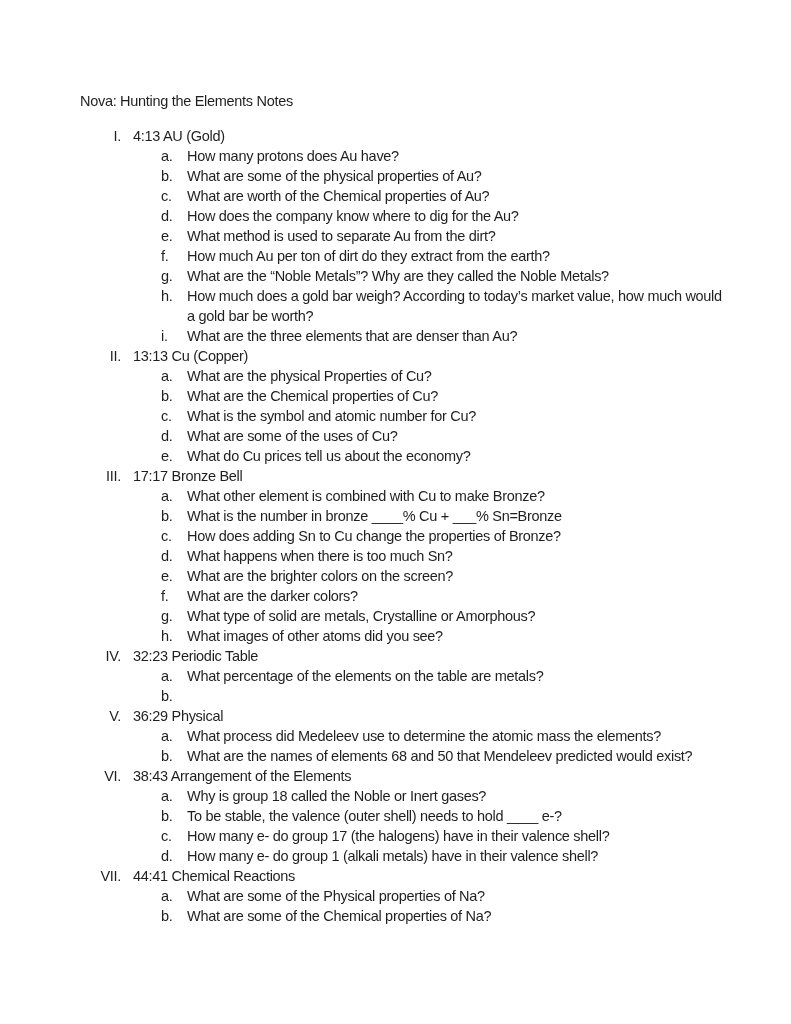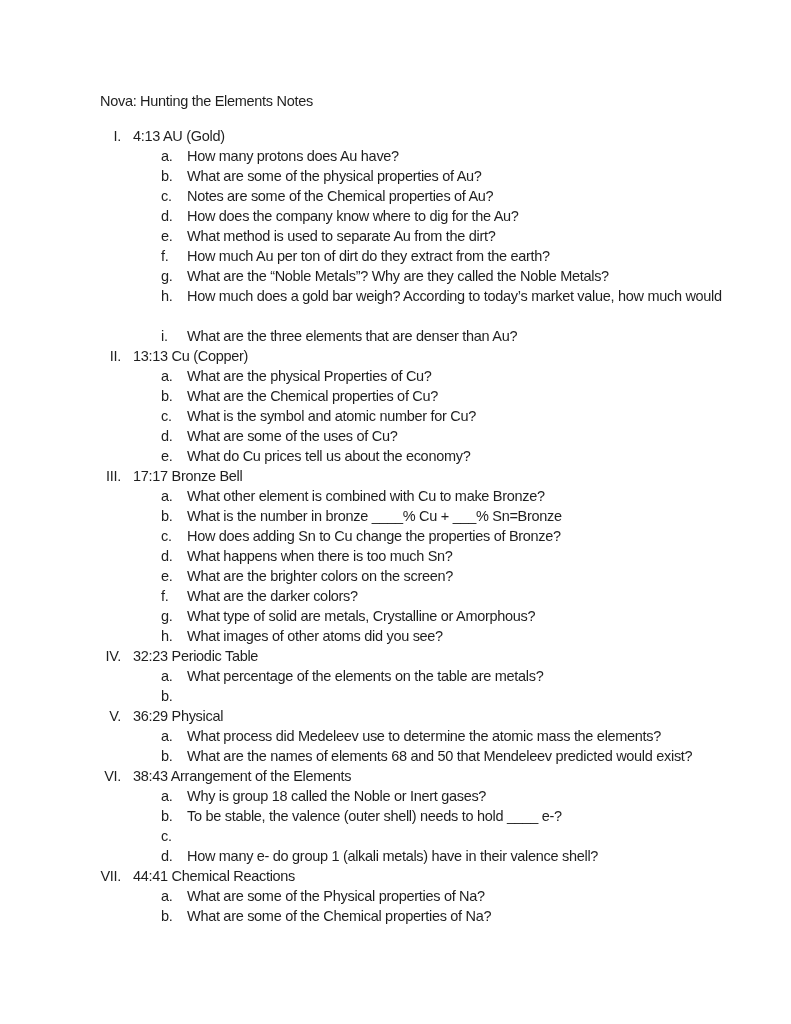--- a/index.html
+++ b/index.html
@@ -17,21 +17,21 @@
     position: absolute;
     top: 0;
     left: 0;
     width: 791px;
     height: 1024px;
     background: #ffffff;
     overflow: hidden;
   }
   .doc-title {
     position: absolute;
-    left: 100px;
+    left: 80px;
     top: 91px;
     font-size: 14.5px;
     line-height: 20px;
     letter-spacing: -0.3px;
     white-space: pre;
   }
   .outline {
     position: absolute;
     left: 0;
     top: 126px;
@@ -64,27 +64,27 @@
 </style>
 </head>
 <body>
 
 <div class="page">
   <div class="doc-title">Nova: Hunting the Elements Notes</div>
   <div class="outline">
       <div class="row"><span class="num">I.</span><span class="heading-text">4:13 AU (Gold)</span></div>
       <div class="row"><span class="marker">a.</span><span class="sub-text">How many protons does Au have?</span></div>
       <div class="row"><span class="marker">b.</span><span class="sub-text">What are some of the physical properties of Au?</span></div>
-      <div class="row"><span class="marker">c.</span><span class="sub-text">Notes are some of the Chemical properties of Au?</span></div>
+      <div class="row"><span class="marker">c.</span><span class="sub-text">What are worth of the Chemical properties of Au?</span></div>
       <div class="row"><span class="marker">d.</span><span class="sub-text">How does the company know where to dig for the Au?</span></div>
       <div class="row"><span class="marker">e.</span><span class="sub-text">What method is used to separate Au from the dirt?</span></div>
       <div class="row"><span class="marker">f.</span><span class="sub-text">How much Au per ton of dirt do they extract from the earth?</span></div>
       <div class="row"><span class="marker">g.</span><span class="sub-text">What are the “Noble Metals”? Why are they called the Noble Metals?</span></div>
       <div class="row"><span class="marker">h.</span><span class="sub-text">How much does a gold bar weigh? According to today’s market value, how much would</span></div>
-      <div class="row"><span class="marker"></span></div>
+      <div class="row"><span class="marker"></span><span class="sub-text">a gold bar be worth?</span></div>
       <div class="row"><span class="marker">i.</span><span class="sub-text">What are the three elements that are denser than Au?</span></div>
       <div class="row"><span class="num">II.</span><span class="heading-text">13:13 Cu (Copper)</span></div>
       <div class="row"><span class="marker">a.</span><span class="sub-text">What are the physical Properties of Cu?</span></div>
       <div class="row"><span class="marker">b.</span><span class="sub-text">What are the Chemical properties of Cu?</span></div>
       <div class="row"><span class="marker">c.</span><span class="sub-text">What is the symbol and atomic number for Cu?</span></div>
       <div class="row"><span class="marker">d.</span><span class="sub-text">What are some of the uses of Cu?</span></div>
       <div class="row"><span class="marker">e.</span><span class="sub-text">What do Cu prices tell us about the economy?</span></div>
       <div class="row"><span class="num">III.</span><span class="heading-text">17:17 Bronze Bell</span></div>
       <div class="row"><span class="marker">a.</span><span class="sub-text">What other element is combined with Cu to make Bronze?</span></div>
       <div class="row"><span class="marker">b.</span><span class="sub-text">What is the number in bronze ____% Cu + ___% Sn=Bronze</span></div>
@@ -96,19 +96,19 @@
       <div class="row"><span class="marker">h.</span><span class="sub-text">What images of other atoms did you see?</span></div>
       <div class="row"><span class="num">IV.</span><span class="heading-text">32:23 Periodic Table</span></div>
       <div class="row"><span class="marker">a.</span><span class="sub-text">What percentage of the elements on the table are metals?</span></div>
       <div class="row"><span class="marker">b.</span><span class="sub-text"></span></div>
       <div class="row"><span class="num">V.</span><span class="heading-text">36:29 Physical</span></div>
       <div class="row"><span class="marker">a.</span><span class="sub-text">What process did Medeleev use to determine the atomic mass the elements?</span></div>
       <div class="row"><span class="marker">b.</span><span class="sub-text">What are the names of elements 68 and 50 that Mendeleev predicted would exist?</span></div>
       <div class="row"><span class="num">VI.</span><span class="heading-text">38:43 Arrangement of the Elements</span></div>
       <div class="row"><span class="marker">a.</span><span class="sub-text">Why is group 18 called the Noble or Inert gases?</span></div>
       <div class="row"><span class="marker">b.</span><span class="sub-text">To be stable, the valence (outer shell) needs to hold ____ e-?</span></div>
-      <div class="row"><span class="marker">c.</span></div>
+      <div class="row"><span class="marker">c.</span><span class="sub-text">How many e- do group 17 (the halogens) have in their valence shell?</span></div>
       <div class="row"><span class="marker">d.</span><span class="sub-text">How many e- do group 1 (alkali metals) have in their valence shell?</span></div>
       <div class="row"><span class="num">VII.</span><span class="heading-text">44:41 Chemical Reactions</span></div>
       <div class="row"><span class="marker">a.</span><span class="sub-text">What are some of the Physical properties of Na?</span></div>
       <div class="row"><span class="marker">b.</span><span class="sub-text">What are some of the Chemical properties of Na?</span></div>
     </div>
 </div>
 
 </body></html>

